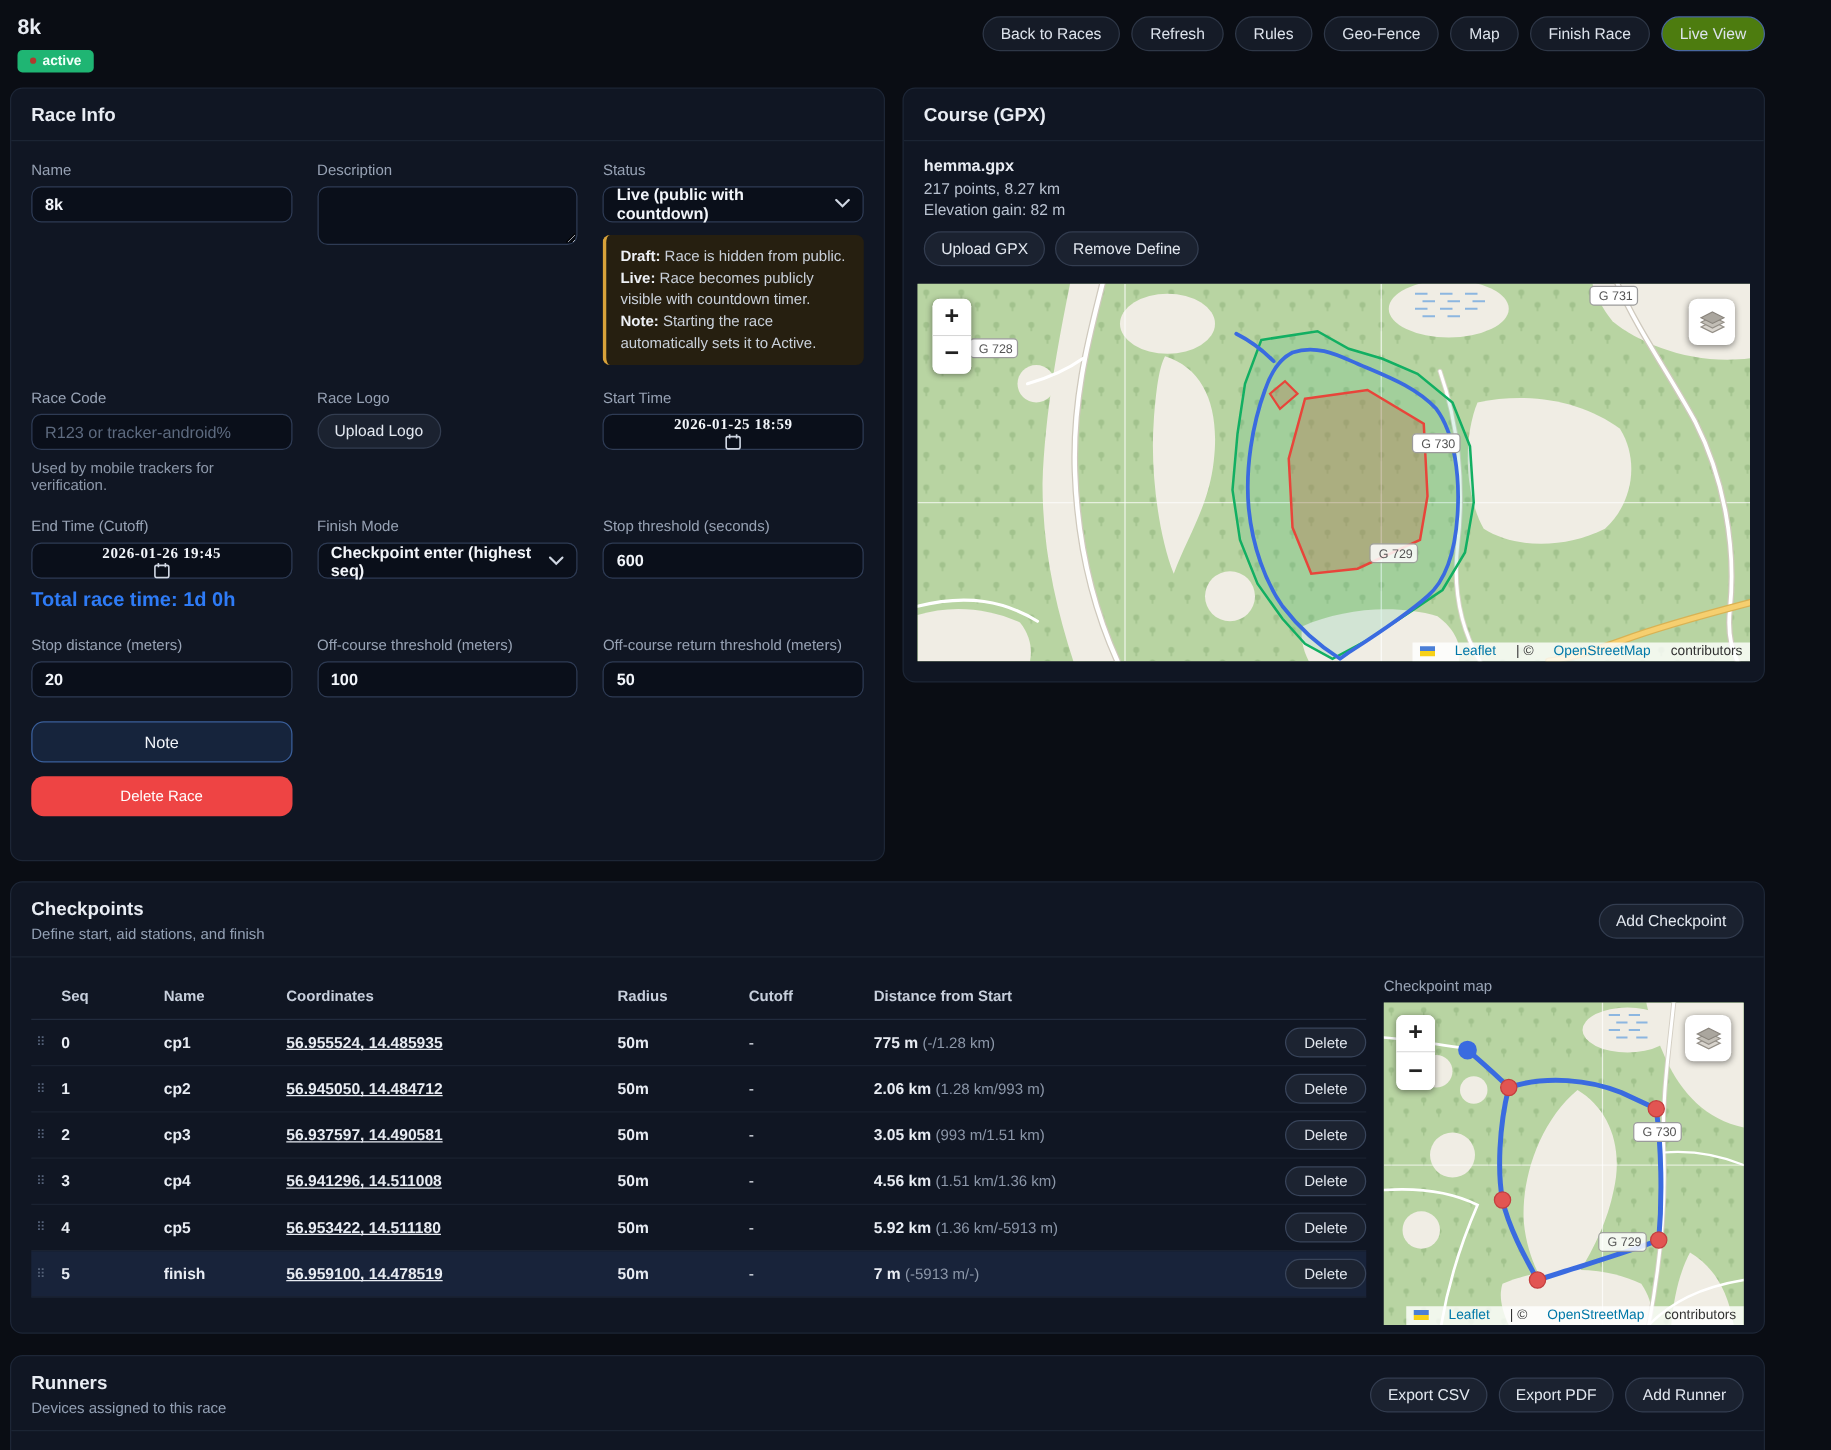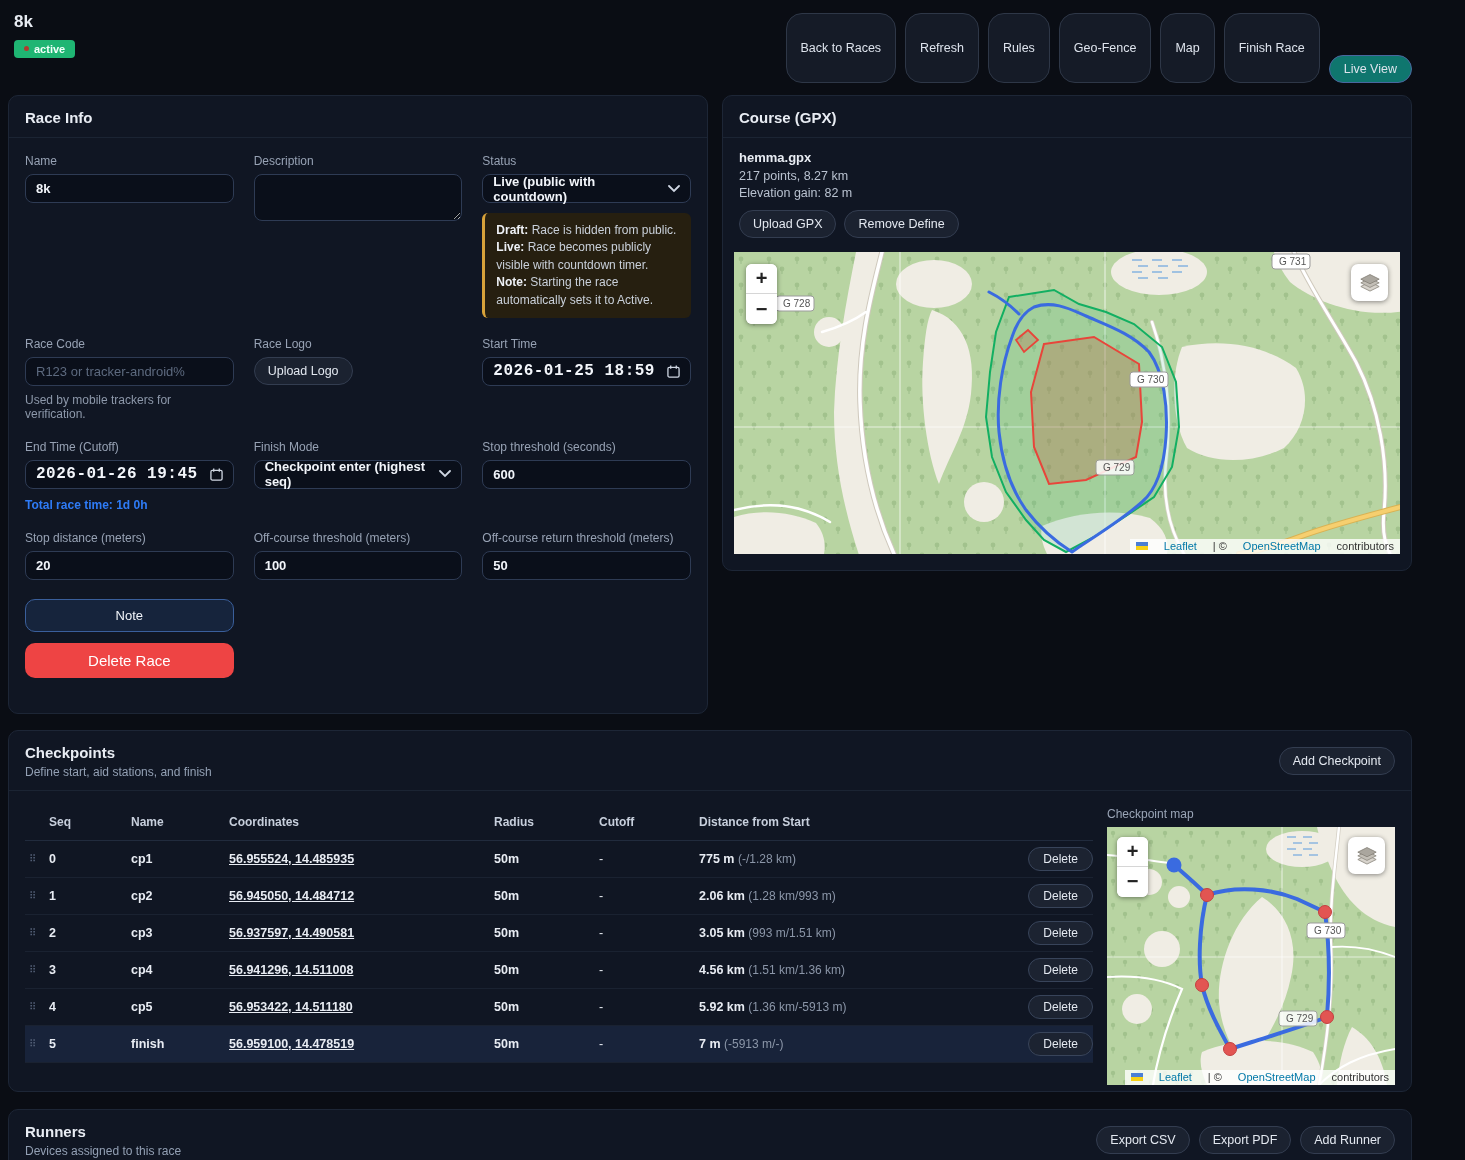--- a/index.html
+++ b/index.html
@@ -13,21 +13,21 @@
 
   
   .topbar { display:flex; justify-content:space-between; align-items:flex-start; margin:2px 0 12px 0; }
   .race-title { font-size:17px; font-weight:bold; margin:2px 0 7px 6px; }
   .badge-active { display:inline-flex; align-items:center; gap:5px; background:#1fb573; color:#f2fffa;
     font-size:11px; font-weight:bold; padding:3px 10px; border-radius:4px; margin-left:6px; }
   .badge-active .dot { width:5px; height:5px; border-radius:50%; background:#b03a2e; }
   .hbtns { display:flex; gap:9px; margin-top:3px; }
   .hbtn { background:#151b27; border:1px solid #2e3747; color:#dde3ec; border-radius:16px;
     padding:6px 14px; font-size:12.5px; font-family:inherit; cursor:pointer; white-space:nowrap; }
-  .hbtn.active { border-color:#49679f; background:#0f766e;margin-top:42px; }
+  .hbtn.active { border-color:#49679f; background:#4d7c0f; }
 
   
   .panel { background:#101623; border:1px solid #1d2636; border-radius:10px; }
   .panel-h { padding:13px 16px 11px; border-bottom:1px solid #1b2433; display:flex; justify-content:space-between; align-items:center; }
   .panel-h .t { font-size:15px; font-weight:bold; }
   .panel-h .sub { font-size:12px; color:#93a0b4; margin-top:4px; font-weight:normal; }
   .panel-b { padding:16px; }
 
   .toprow { display:grid; grid-template-columns:700px 1fr; gap:14px; margin-bottom:16px; align-items:start; }
 
@@ -35,31 +35,31 @@
   .fgrid { display:grid; grid-template-columns:repeat(3,1fr); column-gap:20px; }
   .fld { margin-bottom:19px; }
   .flabel { display:block; font-size:12px; color:#97a2b4; margin-bottom:6px; }
   .inp, .sel, .dinp, textarea.inp {
     width:100%; background:#0a0f1a; border:1px solid #2e3b54; border-radius:8px;
     color:#f2f5fa; font-family:inherit; font-size:13px; font-weight:bold; padding:0 10px; height:29px;
   }
   textarea.inp { height:47px; padding:6px 10px; resize:both; font-weight:normal; }
   .inp::placeholder { color:#5d6a7f; font-weight:normal; }
   .sel, .dinp { display:flex; align-items:center; justify-content:space-between; cursor:pointer; }
-  .dinp { font-family:Liberation Mono, monospace; font-size:16px; letter-spacing:.5px; }
+  .dinp { font-family:Liberation Serif, serif; font-size:12px; letter-spacing:.5px;flex-direction:column; }
   .chev svg, .cal svg { display:block; }
   .help-note { font-size:12px; color:#8d98aa; margin-top:7px; }
   .warnbox { margin-top:10px; background:#261f10; border-left:3px solid #d8a23a; border-radius:6px;
     padding:9px 11px; font-size:12px; line-height:1.45; color:#c9d0da; }
   .warnbox b { color:#eef1f6; }
-  .bluenote { margin-top:9px; font-size:12px; font-weight:bold; color:#2e7bf6; }
+  .bluenote { margin-top:9px; font-size:16px; font-weight:bold; color:#2e7bf6; }
   .btn-save { width:100%; background:#16243c; border:1px solid #3a5f9b; color:#f2f5fa; border-radius:10px;
     padding:8px 0; font-size:13px; font-family:inherit; cursor:pointer; }
   .btn-del { width:100%; background:#ee4444; border:none; color:#fff; border-radius:10px;
-    padding:9px 0; font-size:15px; font-family:inherit; cursor:pointer; margin-top:11px; }
+    padding:9px 0; font-size:12px; font-family:inherit; cursor:pointer; margin-top:11px; }
   .pill { background:#1b2230; border:1px solid #333d50; color:#e3e8f0; border-radius:15px;
     padding:6px 13px; font-size:12.5px; font-family:inherit; cursor:pointer; white-space:nowrap; }
 
   
   .file-name { font-weight:bold; font-size:13px; margin-bottom:4px; }
   .file-line { font-size:12.5px; color:#b9c2d0; margin-bottom:3px; }
   .course-btns { display:flex; gap:8px; margin-top:10px; }
   .mapbox { position:relative; margin-top:14px; width:100%; height:302px; overflow:hidden; background:#b8d4a2; }
   .mapbox svg.mapart { position:absolute; inset:0; display:block; }
   .zoomctl { position:absolute; top:12px; left:12px; width:31px; background:#fff; border-radius:6px;

